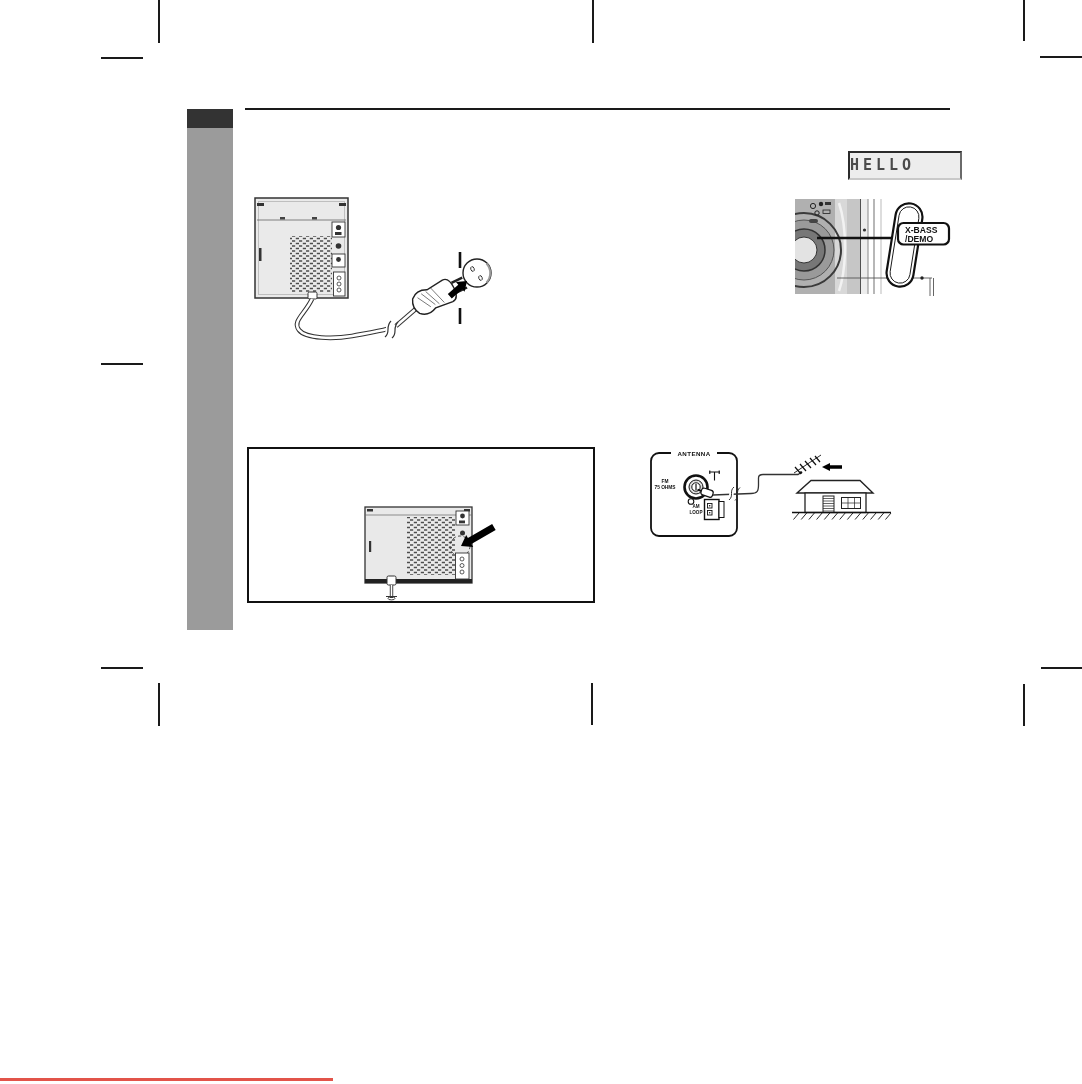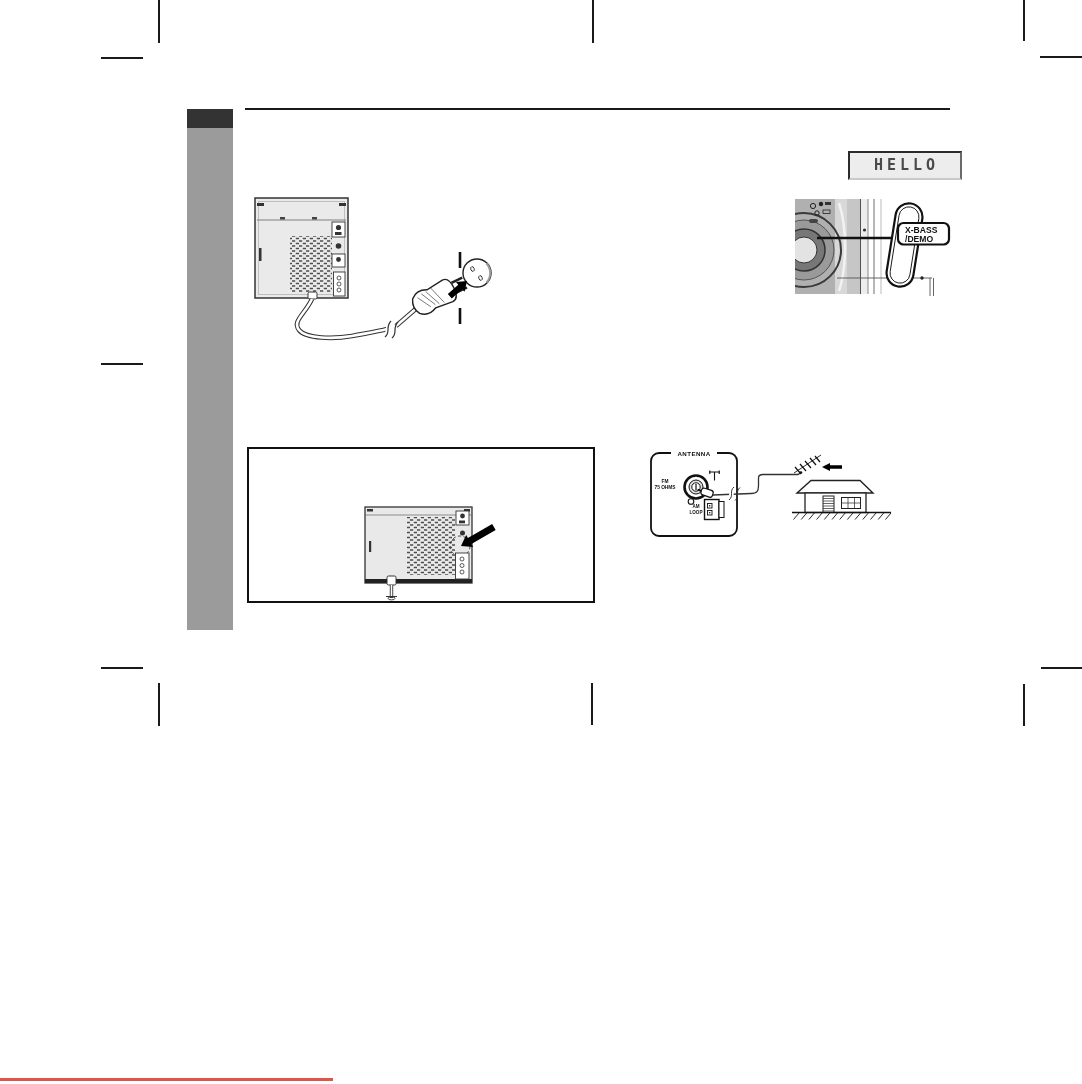--- a/index.html
+++ b/index.html
@@ -19,23 +19,23 @@
   .cm.v-bm{left:591px;top:683px;width:2px;height:42px;}
   .cm.v-br{left:1023px;top:684px;width:2px;height:42px;}
   
   .sidebar{position:absolute;left:187px;top:109px;width:46px;height:521px;background:#9b9b9b;}
   .sidebar .head{width:100%;height:19px;background:#333333;}
   
   .top-rule{position:absolute;left:245px;top:108px;width:705px;height:2px;background:#1a1a1a;}
   
   .lcd{position:absolute;left:848px;top:151px;width:114px;height:29px;box-sizing:border-box;
        background:#ededed;border:2px solid #2b2b2b;border-bottom-color:#c9c9c9;border-right-color:#6a6a6a;}
-  .lcd span{display:block;text-align:center;padding-right:7px;line-height:25px;
+  .lcd span{display:block;text-align:left;padding-right:7px;line-height:25px;
        font-family:"DejaVu Sans Mono",monospace;font-weight:bold;font-size:15px;
-       letter-spacing:4px;color:#4a4a4a;padding-left:10px;}
+       letter-spacing:4px;color:#4a4a4a;}
   
   .diagA{position:absolute;left:250px;top:190px;}
   .xbass{position:absolute;left:795px;top:197px;}
   .note-box{position:absolute;left:247px;top:447px;width:348px;height:156px;box-sizing:border-box;
        border:2px solid #111;background:#fff;}
   .antenna{position:absolute;left:645px;top:443px;}
   .red-line{position:absolute;left:0;top:1078px;width:333px;height:3px;background:#e2544a;}
   svg text{font-family:"Liberation Sans",sans-serif;}
 </style>
 </head>

